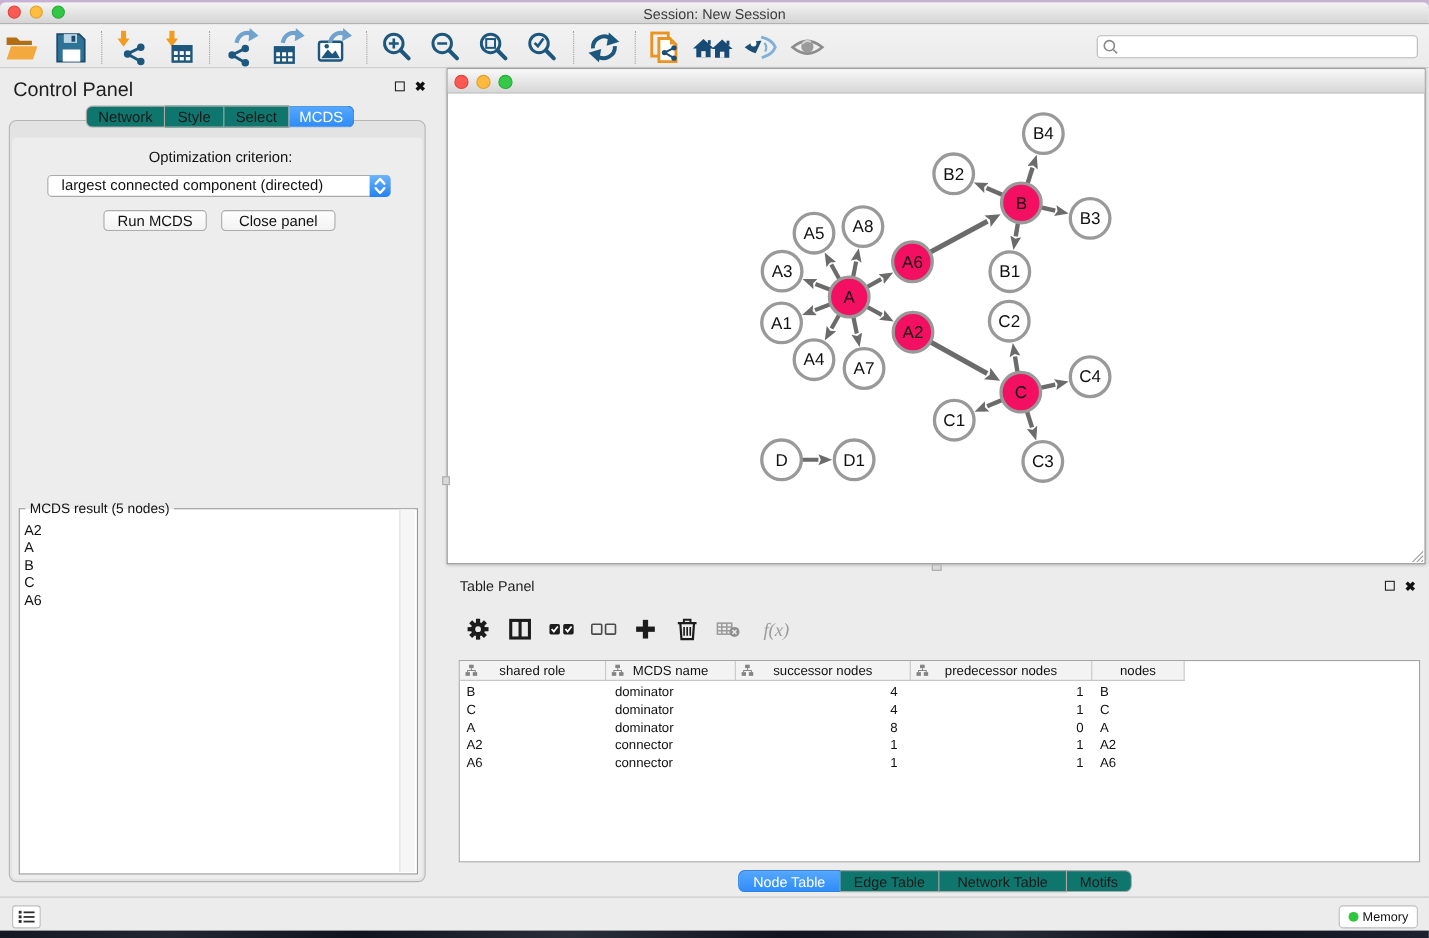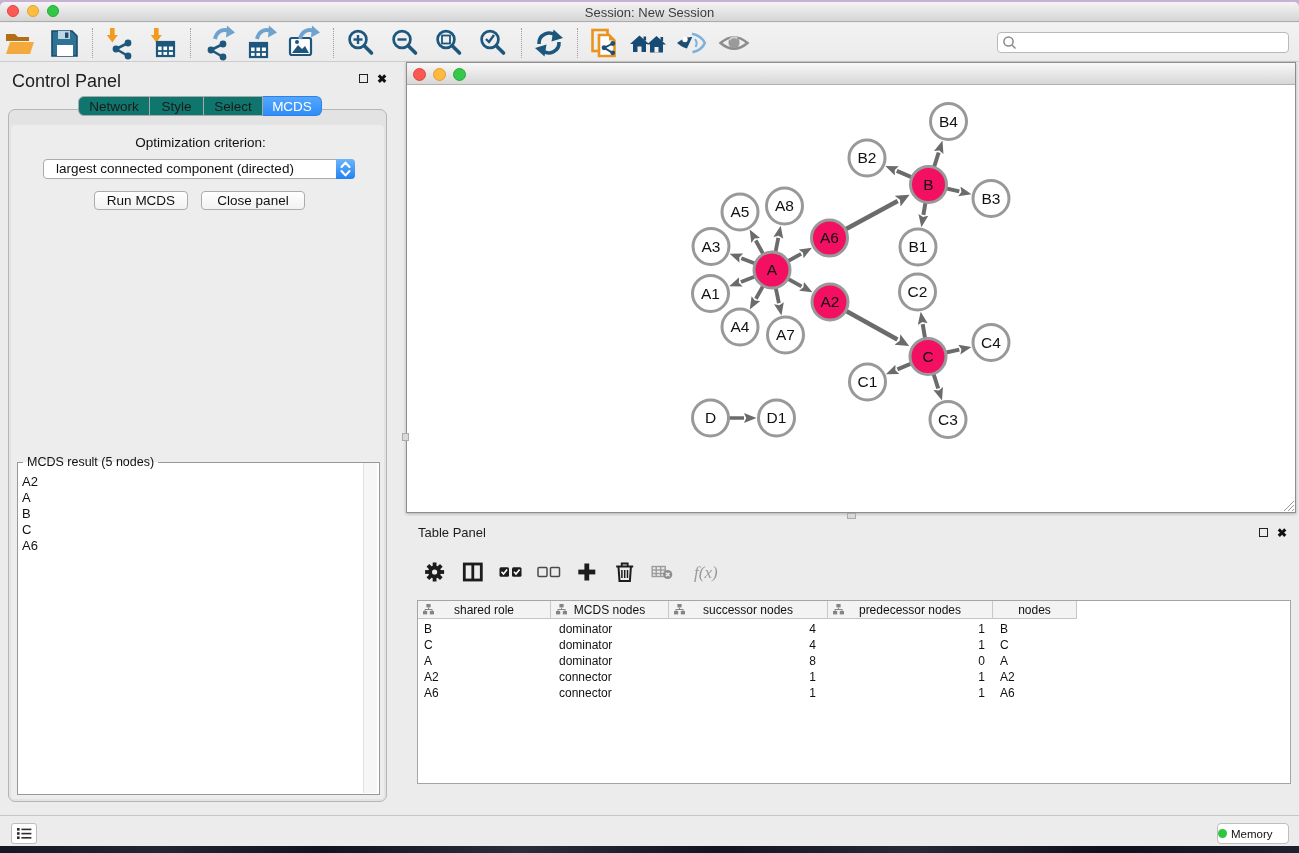--- a/index.html
+++ b/index.html
@@ -27,21 +27,21 @@
 .btn{background:linear-gradient(#ffffff,#f2f2f2);border:1px solid #acacac;border-radius:4px;font-size:13.5px;color:#111;display:flex;align-items:center;justify-content:center}
 #runbtn{left:94px;top:191px;width:94px;height:19px}
 #closebtn{left:201px;top:191px;width:104px;height:19px}
 #fieldset{left:17px;top:462px;width:363px;height:333px;border:1px solid #989898;background:#fff}
 #legend{left:23px;top:455px;font-size:12.5px;color:#111;background:linear-gradient(#ececec 52%,#ffffff 52%);padding:0 4px;z-index:3}
 #mlist{left:19px;top:473px;width:344px;font-size:13px;color:#111;line-height:16px;padding:1px 0 0 3px}
 #mscroll{left:363px;top:463px;width:14px;height:330px;background:#f6f6f6;border-left:1px solid #e2e2e2}
 #statusbar{left:0;top:815px;width:1299px;height:31px;background:#ececec;border-top:1px solid #c6c6c6}
 #darkband{left:0;top:846px;width:1299px;height:7px;background:linear-gradient(90deg,#141824 0%,#222633 12%,#101320 25%,#2a2e3a 40%,#121521 55%,#262a36 70%,#0e111c 85%,#1d2130 100%)}
 #listbtn{left:11px;top:823px;width:26px;height:21px;background:#fff;border:1px solid #bdbdbd;border-radius:3px}
-#membtn{left:1217px;top:823px;width:72px;height:21px;background:#fff;border:1px solid #bdbdbd;border-radius:4px;font-size:11.5px;color:#111;display:flex;align-items:center;gap:4px}
+#membtn{left:1217px;top:823px;width:72px;height:21px;background:#fff;border:1px solid #bdbdbd;border-radius:4px;font-size:11.5px;color:#111;display:flex;align-items:center;justify-content:center;gap:4px}
 #memdot{width:9px;height:9px;border-radius:50%;background:#2dc63c}
 #netwin{left:406px;top:62px;width:890px;height:451px;background:#fff;border:1px solid #8e8e8e;box-shadow:0 1px 3px rgba(0,0,0,.25)}
 #netbar{left:0;top:0;width:888px;height:22px;background:linear-gradient(#f8f8f8,#d7d7d7);border-bottom:1px solid #b1b1b1;position:absolute}
 #netttl{left:0;top:4px;width:888px;text-align:center;font-size:13px;color:#2e2e2e;position:absolute}
 #tpanel{left:406px;top:520px;width:893px;height:295px}
 #tphead{left:12px;top:5px;font-size:13px;color:#1d1d1d;position:absolute}
 #tbl{left:11px;top:80px;width:874px;height:184px;background:#fff;border:1px solid #a5a5a5;position:absolute}
 #thead{left:0;top:0;width:659px;height:18px;background:#f3f3f3;border-bottom:1px solid #c4c4c4;position:absolute;font-size:12px;color:#111}
 .hcell{position:absolute;top:0;height:18px;border-right:1px solid #c8c8c8;display:flex;align-items:center;justify-content:center}
 .trow{position:absolute;font-size:12px;color:#111;height:16px;line-height:16px}
@@ -432,21 +432,21 @@
         </div>
 <div class="hcell" style="left:133px;width:118px">
           <svg width="11" height="11" viewBox="0 0 11 11" style="position:absolute;left:5px;top:3px">
             <g fill="#848484">
               <rect x="3.4" y="0" width="4.2" height="3.4"></rect>
               <rect x="0" y="7" width="4.2" height="3.4"></rect>
               <rect x="6.8" y="7" width="4.2" height="3.4"></rect>
               <path d="M5.1,3.4 h0.9 v1.6 h-0.9 z M1.6,5 h7.9 v0.9 h-7.9 z M1.6,5 h0.9 v2 h-0.9 z M8.6,5 h0.9 v2 h-0.9 z"></path>
             </g>
           </svg>
-          <span>MCDS nodes</span>
+          <span>MCDS name</span>
         </div>
 <div class="hcell" style="left:251px;width:159px">
           <svg width="11" height="11" viewBox="0 0 11 11" style="position:absolute;left:5px;top:3px">
             <g fill="#848484">
               <rect x="3.4" y="0" width="4.2" height="3.4"></rect>
               <rect x="0" y="7" width="4.2" height="3.4"></rect>
               <rect x="6.8" y="7" width="4.2" height="3.4"></rect>
               <path d="M5.1,3.4 h0.9 v1.6 h-0.9 z M1.6,5 h7.9 v0.9 h-7.9 z M1.6,5 h0.9 v2 h-0.9 z M8.6,5 h0.9 v2 h-0.9 z"></path>
             </g>
           </svg>
@@ -487,13 +487,19 @@
 <div class="trow" style="left:141px;top:68px">connector</div>
 <div class="trow" style="left:251px;top:68px;width:147px;text-align:right">1</div>
 <div class="trow" style="left:410px;top:68px;width:157px;text-align:right">1</div>
 <div class="trow" style="left:582px;top:68px">A2</div>
 <div class="trow" style="left:6px;top:84px">A6</div>
 <div class="trow" style="left:141px;top:84px">connector</div>
 <div class="trow" style="left:251px;top:84px;width:147px;text-align:right">1</div>
 <div class="trow" style="left:410px;top:84px;width:157px;text-align:right">1</div>
 <div class="trow" style="left:582px;top:84px">A6</div>
 </div>
+<div id="btabs">
+<div class="tab first sel" style="width:93px">Node Table</div>
+<div class="tab" style="width:90px">Edge Table</div>
+<div class="tab" style="width:116px">Network Table</div>
+<div class="tab last" style="width:59px">Motifs</div>
+</div>
 </div>
 
 </body></html>

